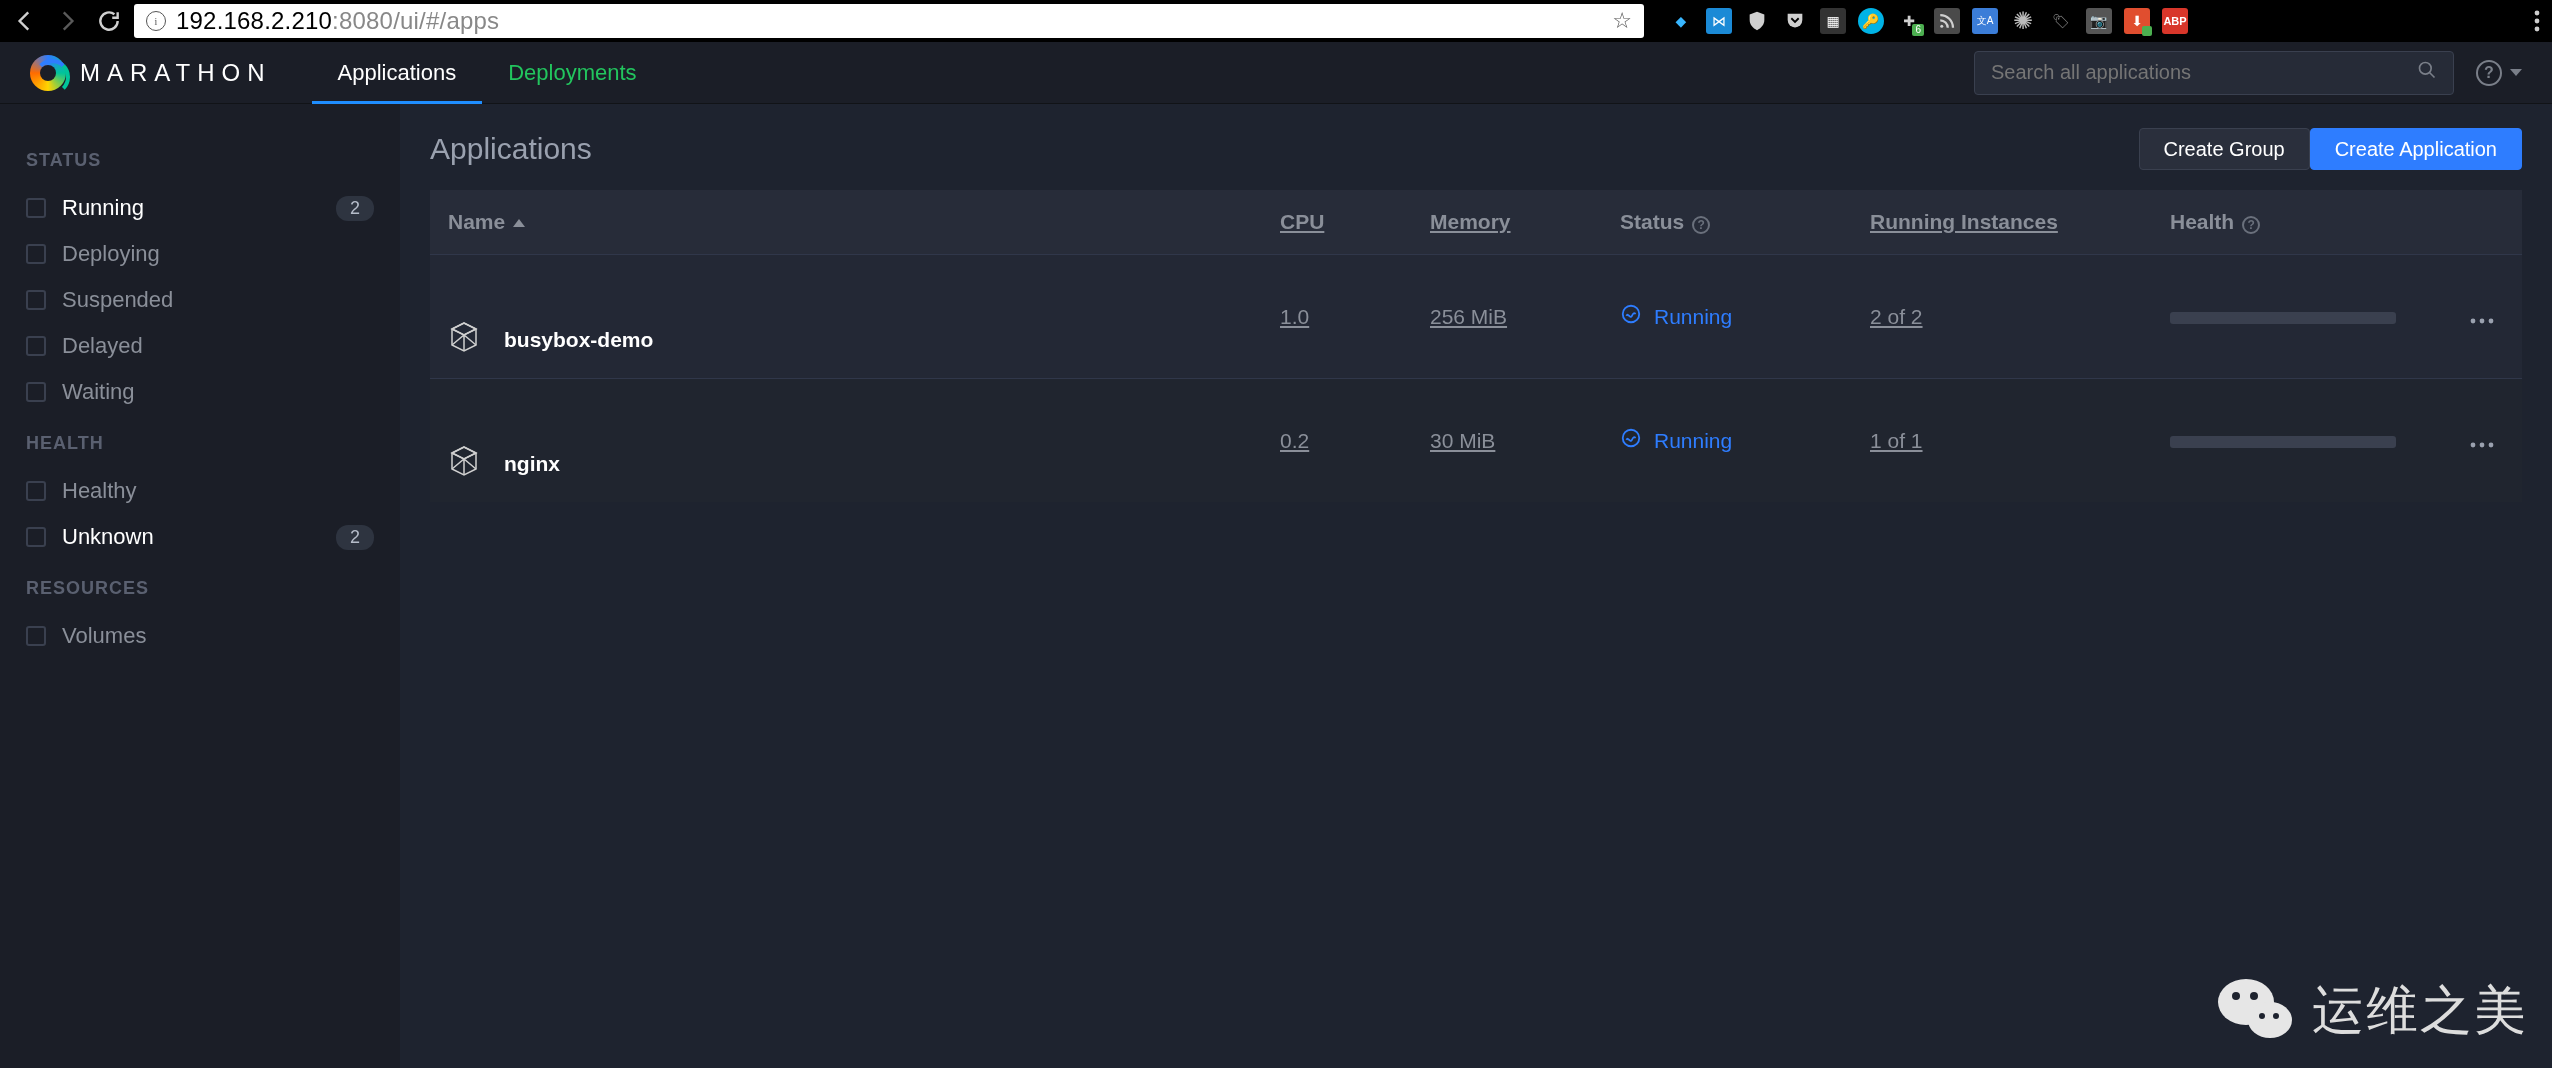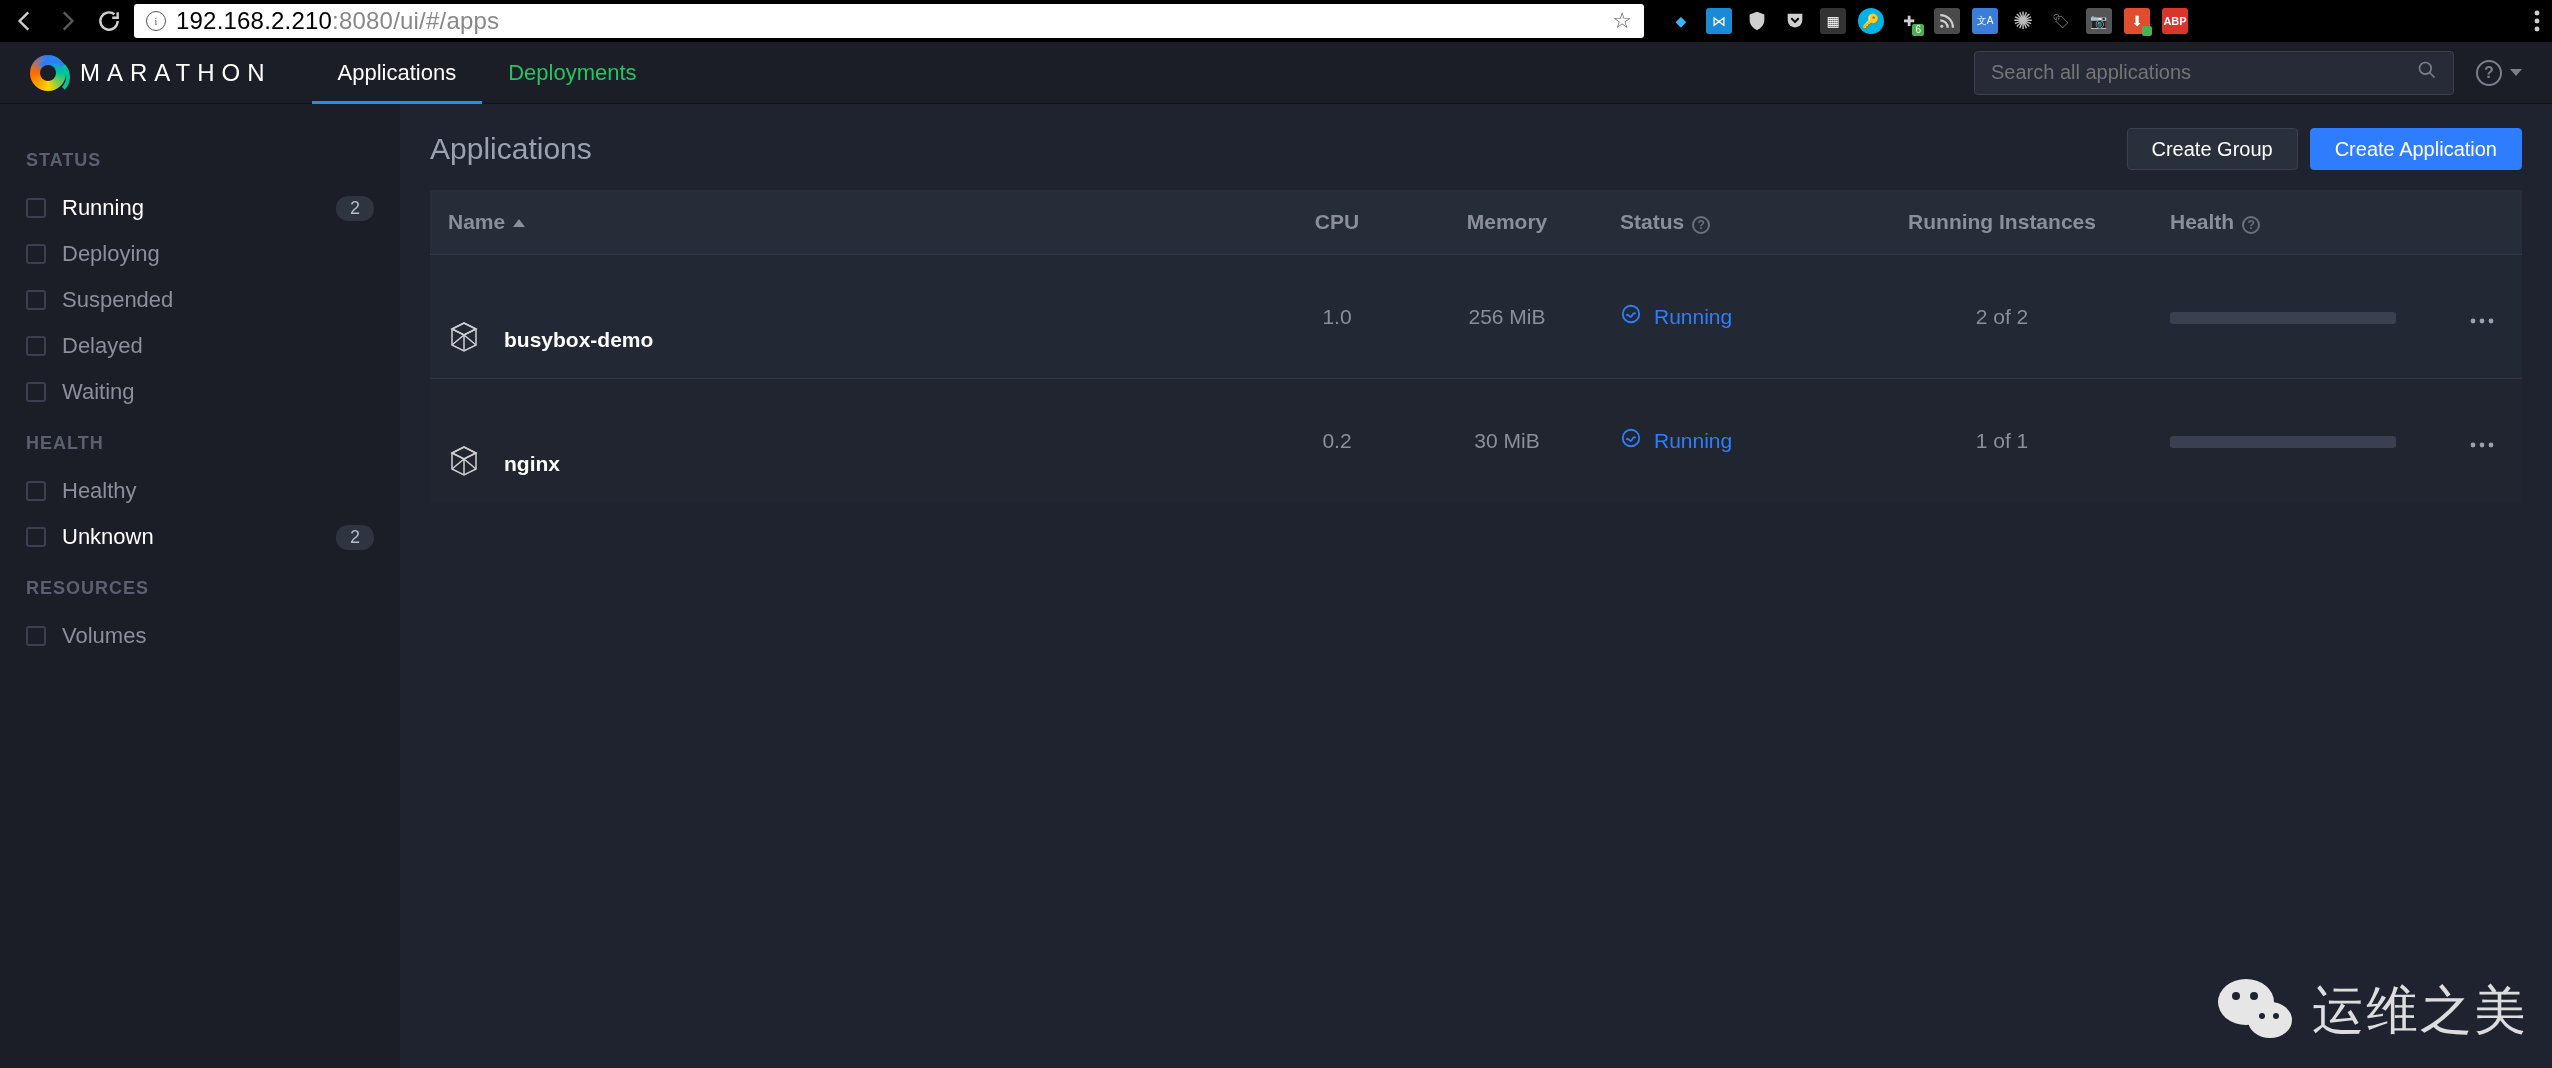--- a/index.html
+++ b/index.html
@@ -42,30 +42,30 @@
   .layout { display:flex; height: calc(100% - 104px);}
   .sidebar { width:400px; background:#1b1e27; padding:28px 26px; }
   .side-section-title{font-size:18px; letter-spacing:1px; color:#5a6070; font-weight:700; margin:18px 0 14px;}
   .side-item{display:flex;align-items:center;gap:16px;font-size:22px;color:#8a8f99;padding:10px 0;}
   .side-item.active{color:#fff;}
   .side-check{width:20px;height:20px;border:2px solid #3a404f;border-radius:3px;flex-shrink:0;}
   .side-count{margin-left:auto;background:#2e3440;color:#b5bcc9;border-radius:12px;padding:2px 14px;font-size:18px;}
   .content{flex:1;padding:24px 30px 0 30px; background:#1e232f;}
   .page-head{display:flex;align-items:center;margin-bottom:20px;}
   .page-title{font-size:30px;color:#9aa1af;font-weight:400;}
-  .head-buttons{margin-left:auto;display:flex;gap:12px;text-align:center;}
+  .head-buttons{margin-left:auto;display:flex;text-align:center;}
   .btn{height:42px;border-radius:4px;padding:0 24px;font-size:20px;display:flex;align-items:center;cursor:pointer;}
   .btn-default{background:#2a2f3c;color:#fff;border:1px solid #3a404f;}
   .btn-primary{background:#2e7dff;color:#fff;border:1px solid #2e7dff;}
 
   
   .table{width:100%;border-collapse:collapse;}
   .thead{background:#272c39;}
   .th,.td{padding:20px 18px;text-align:left;font-size:21px;color:#8a8f99;white-space:nowrap;}
-  .th.num,.td.num{text-align:center;}
+  .th.num,.td.num{text-align:left;text-decoration:underline;}
   .trow{border-top:1px solid #30374a; background:#232835;}
   .trow:nth-child(2){background:#20252f;}
   .app-cell{display:flex;align-items:center;gap:24px;color:#fff;font-weight:600;margin-top:46px;}
   .app-icon svg{width:32px;height:32px;}
   .status-cell{display:flex;align-items:center;gap:12px;color:#2e7dff;font-weight:500;}
   .status-icon svg{width:22px;height:22px;}
   .health-bar{width:226px;height:12px;border-radius:3px;background:#3a404f;display:inline-block;}
   .sort-caret{display:inline-block;width:0;height:0;border-left:6px solid transparent;border-right:6px solid transparent;border-bottom:8px solid #8a8f99;margin-left:8px;vertical-align:middle;}
   .help-inline{display:inline-flex;width:18px;height:18px;border:2px solid #6a707c;border-radius:50%;align-items:center;justify-content:center;font-size:12px;color:#6a707c;margin-left:8px;font-weight:bold;}
   .row-menu{color:#7a7f89;}

